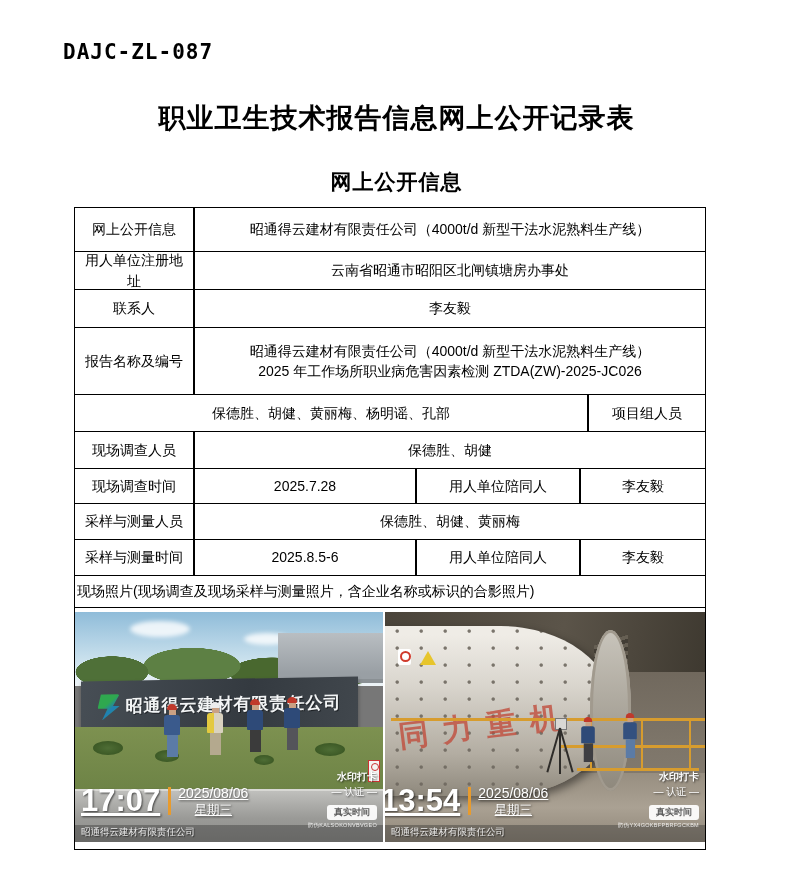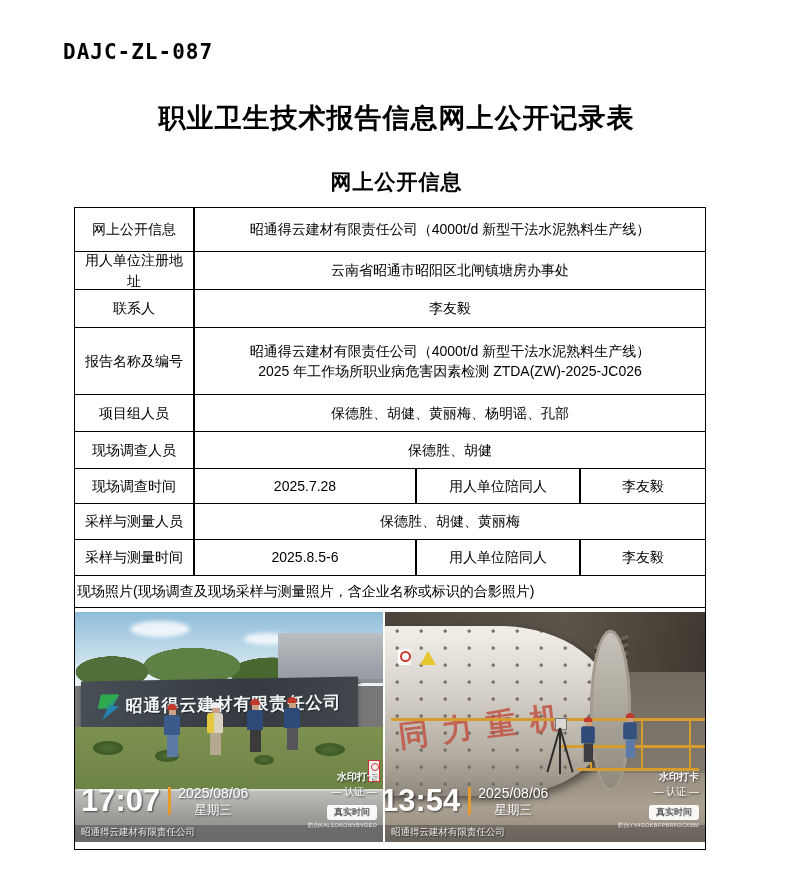--- a/index.html
+++ b/index.html
@@ -101,21 +101,21 @@
   .tripod .leg{position:absolute;width:2px;height:46px;background:#2e2c29;top:6px;left:8px;transform-origin:top center;}
   .tripod .head{position:absolute;top:-4px;left:4px;width:10px;height:10px;background:#d9d8d4;border:1px solid #777;}
   .no-smoke{position:absolute;width:13px;height:16px;background:#fff;border-radius:2px;}
   .no-smoke::after{content:"";position:absolute;left:2px;top:2px;width:7px;height:7px;
        border:2px solid #d03a2c;border-radius:50%;}
   .warn-tri{position:absolute;width:0;height:0;border-left:8px solid transparent;
        border-right:8px solid transparent;border-bottom:14px solid #e7c52c;}
 
   
   .strip{position:absolute;left:0;right:0;bottom:0;height:17px;background:rgba(45,45,45,.38);}
-  .stamp-main{position:absolute;left:6px;bottom:24px;display:flex;align-items:center;color:#fff;}
+  .stamp-main{position:absolute;left:6px;bottom:24px;display:flex;align-items:center;color:#fff;text-decoration:underline;}
   .photo-right .stamp-main{left:-4px;}
   .stamp-time{font-size:31px;font-weight:bold;line-height:1;text-shadow:1px 1px 2px rgba(0,0,0,.6);}
   .stamp-sep{width:3px;height:28px;background:#e89b2d;margin:0 7px 0 8px;flex:none;}
   .stamp-date{font-size:14px;line-height:1.3;text-shadow:1px 1px 2px rgba(0,0,0,.6);}
   .stamp-week{font-size:12.5px;line-height:1.3;text-shadow:1px 1px 2px rgba(0,0,0,.6);}
   .stamp-company{position:absolute;left:6px;bottom:3px;font-size:9.5px;color:rgba(255,255,255,.88);
        text-shadow:1px 1px 1px rgba(0,0,0,.6);z-index:3;white-space:nowrap;}
   .stamp-right{position:absolute;right:6px;bottom:12px;text-align:right;color:#fff;z-index:3;}
   .wm1{font-size:10px;font-weight:bold;text-shadow:1px 1px 2px rgba(0,0,0,.65);}
   .wm2{font-size:10px;text-shadow:1px 1px 2px rgba(0,0,0,.65);margin-top:1px;}
@@ -145,22 +145,22 @@
       <div class="cell c-value">李友毅</div>
     </div>
     <div class="trow h67">
       <div class="cell c-label">报告名称及编号</div>
       <div class="cell c-value">
         <div>昭通得云建材有限责任公司（4000t/d 新型干法水泥熟料生产线）</div>
         <div>2025 年工作场所职业病危害因素检测 ZTDA(ZW)-2025-JC026</div>
       </div>
     </div>
     <div class="trow h37">
+      <div class="cell c-value">保德胜、胡健、黄丽梅、杨明谣、孔部</div>
       <div class="cell c-label">项目组人员</div>
-      <div class="cell c-value">保德胜、胡健、黄丽梅、杨明谣、孔部</div>
     </div>
     <div class="trow h37">
       <div class="cell c-label">现场调查人员</div>
       <div class="cell c-value">保德胜、胡健</div>
     </div>
     <div class="trow h35">
       <div class="cell c-label">现场调查时间</div>
       <div class="cell c-val4">2025.7.28</div>
       <div class="cell c-lab4">用人单位陪同人</div>
       <div class="cell c-end4">李友毅</div>

